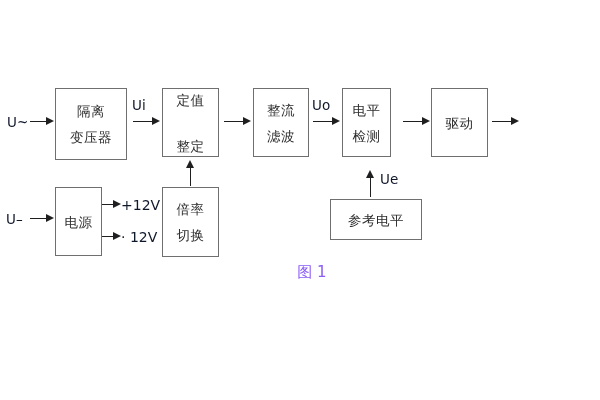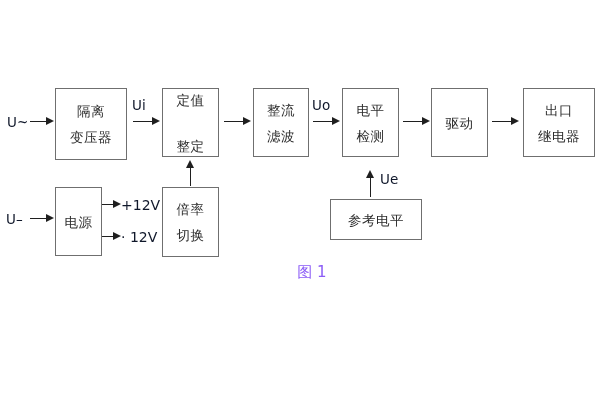--- a/index.html
+++ b/index.html
@@ -92,33 +92,29 @@
   <div class="box" style="left:162px; top:88px; width:57px; height:69px;gap:32px;">
     <span>定值</span>
     <span>整定</span>
   </div>
 
   <div class="box" style="left:253px; top:88px; width:56px; height:69px;">
     <span>整流</span>
     <span>滤波</span>
   </div>
 
-  <div class="box" style="left:342px; top:88px; width:57px; height:69px;">
+  <div class="box" style="left:342px; top:88px; width:49px; height:69px;">
     <span>电平</span>
     <span>检测</span>
   </div>
 
   <div class="box" style="left:431px; top:88px; width:57px; height:69px;">
     <span>驱动</span>
   </div>
 
-  <div class="box" style="left:523px; top:88px; width:72px; height:69px;">
-    <span>出口</span>
-    <span>继电器</span>
-  </div>
 
   <div class="box" style="left:55px; top:187px; width:47px; height:69px;">
     <span>电源</span>
   </div>
 
   <div class="box" style="left:162px; top:187px; width:57px; height:70px;">
     <span>倍率</span>
     <span>切换</span>
   </div>
 

